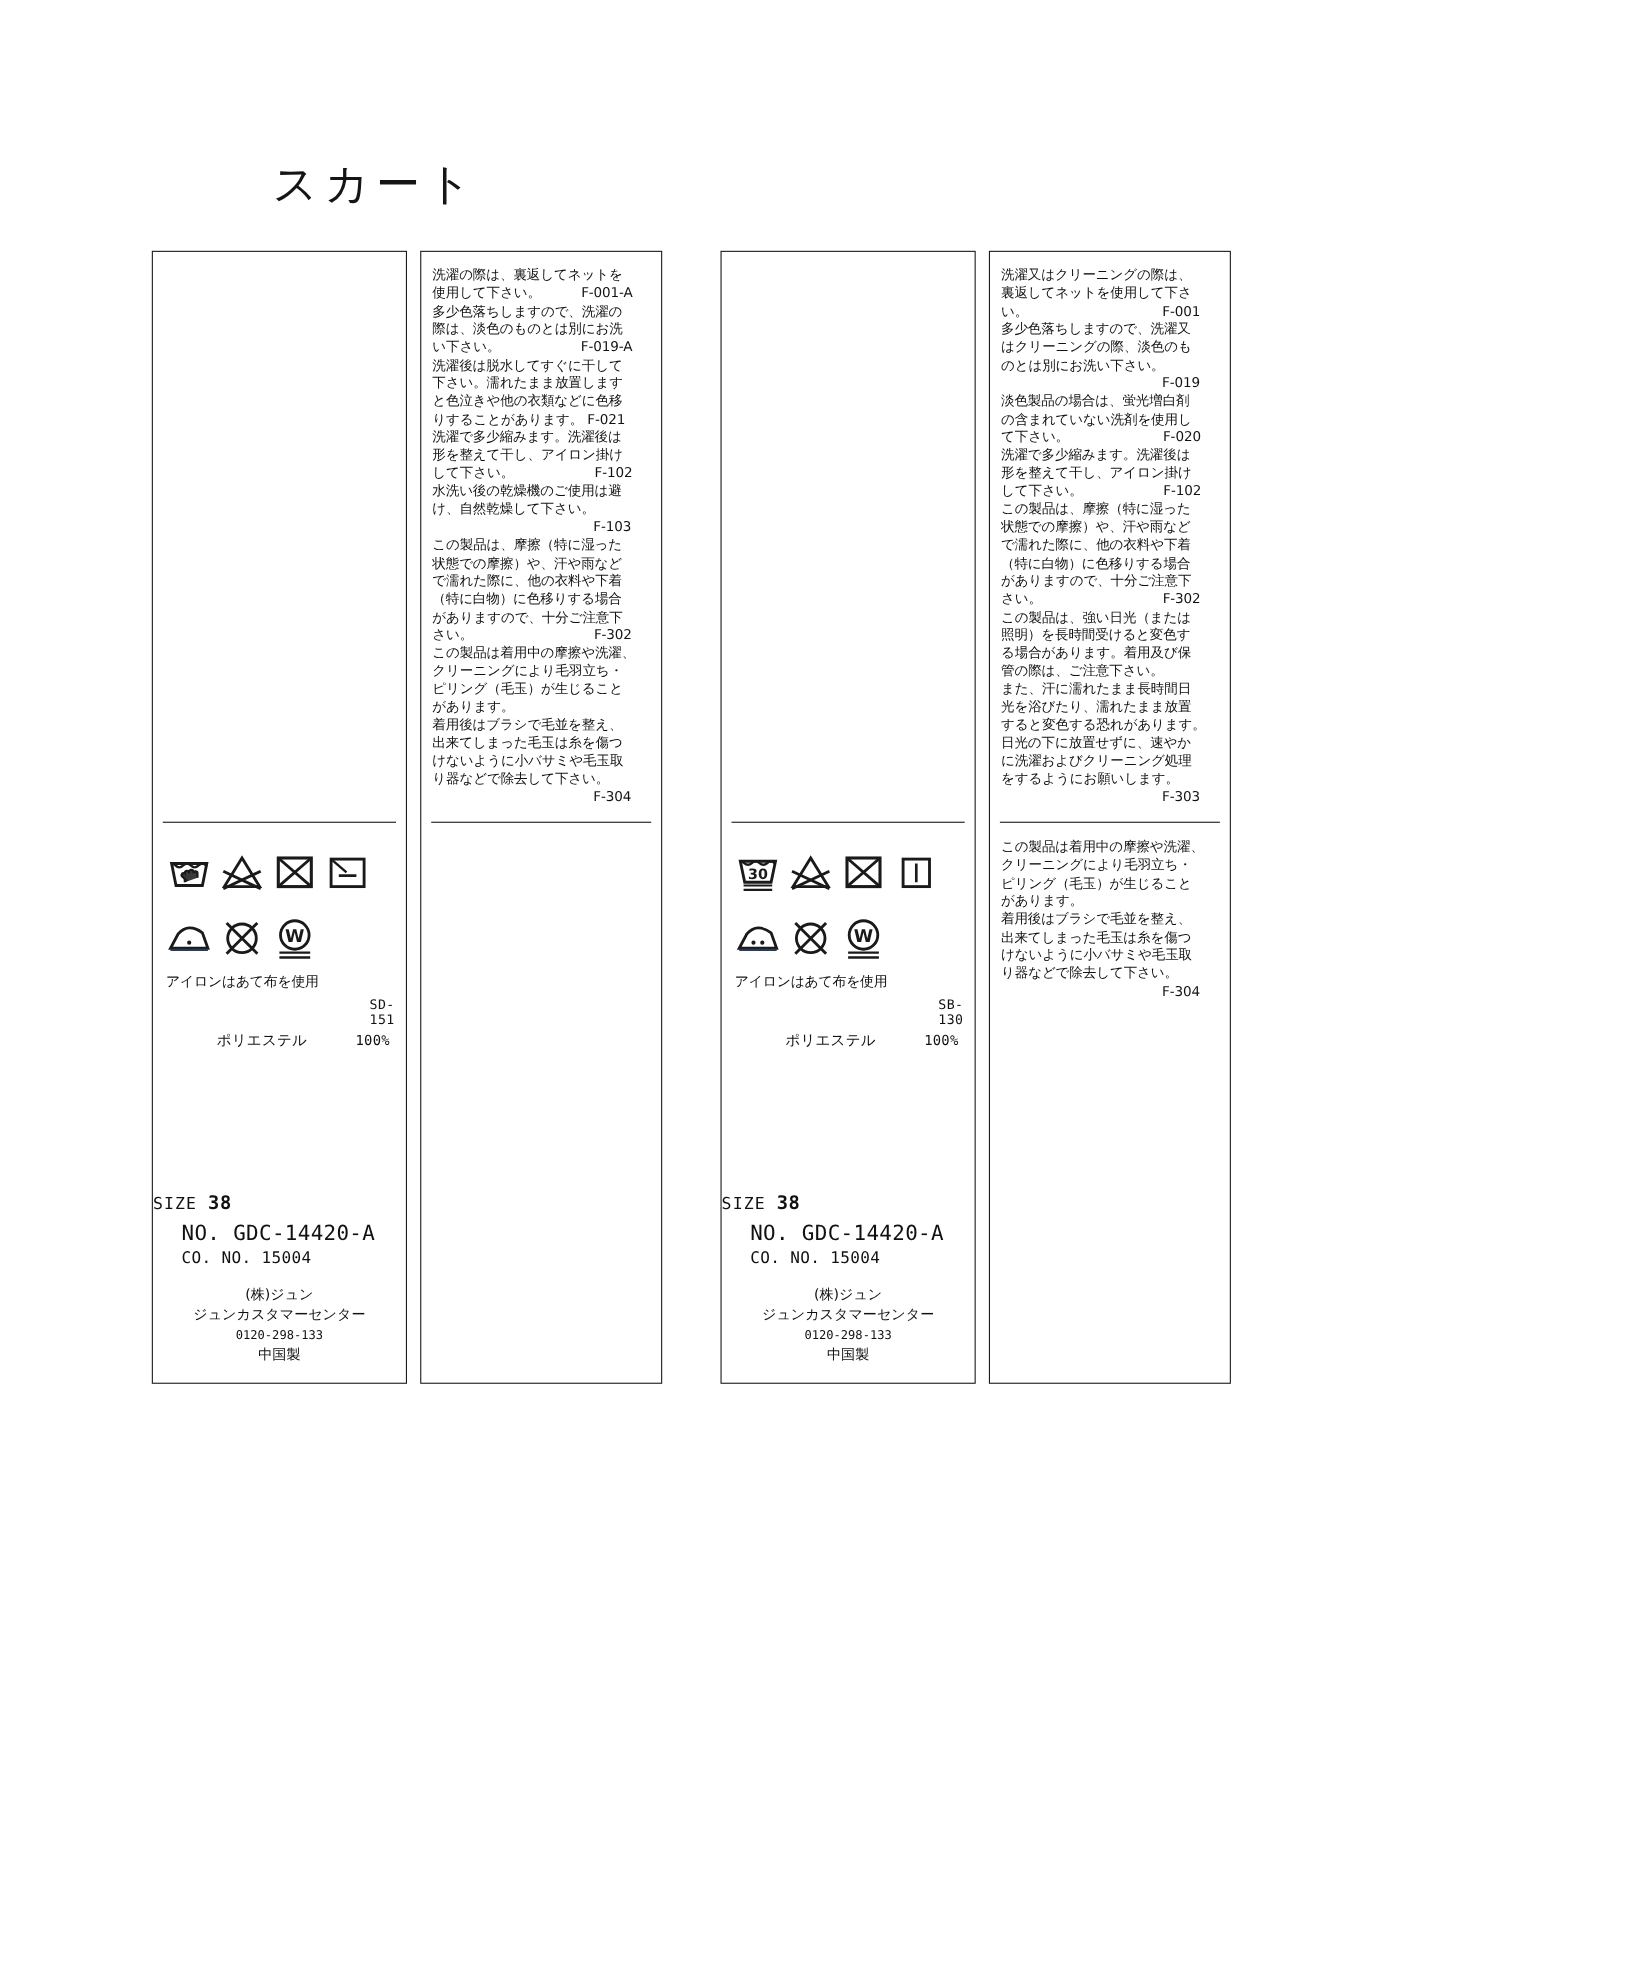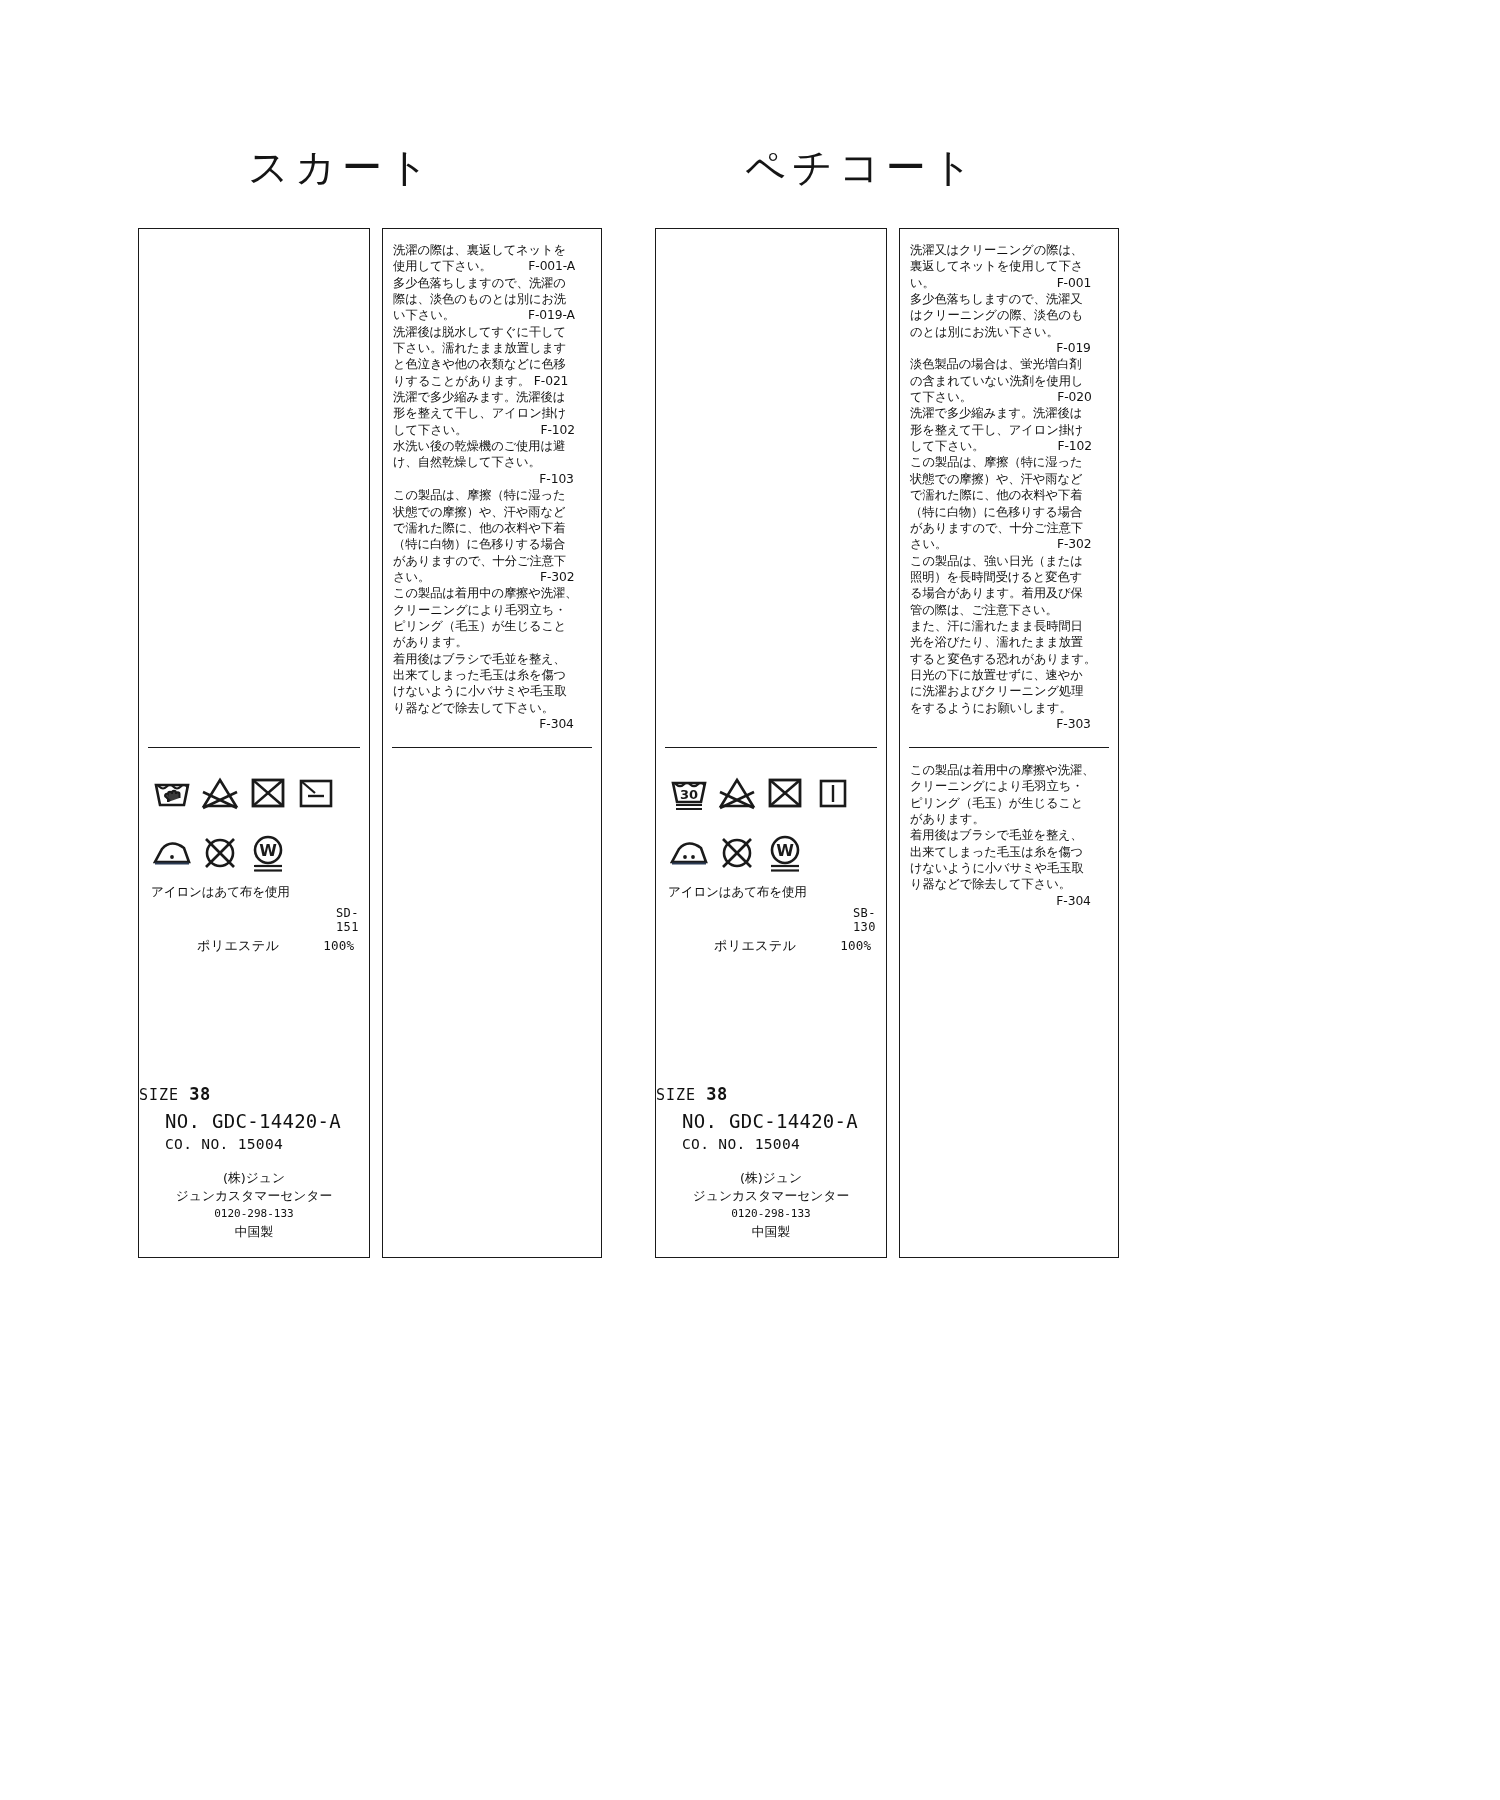--- a/index.html
+++ b/index.html
@@ -155,21 +155,20 @@
     font-size:11px;
   }
   .company .origin { font-family:"DejaVu Sans", sans-serif; font-size:12.8px; }
 </style>
 </head>
 <body>
 
 <div class="sheet">
 
   <div class="group-title" id="title-skirt">スカート</div>
-  <div class="group-title" id="title-petticoat">ペチコート</div>
 
   <div class="label-card card-a">
 
     <div class="sym-divider"></div>
 
     <div class="sym-block">
 
       <div class="sym-row">
 
         <span class="sym">

